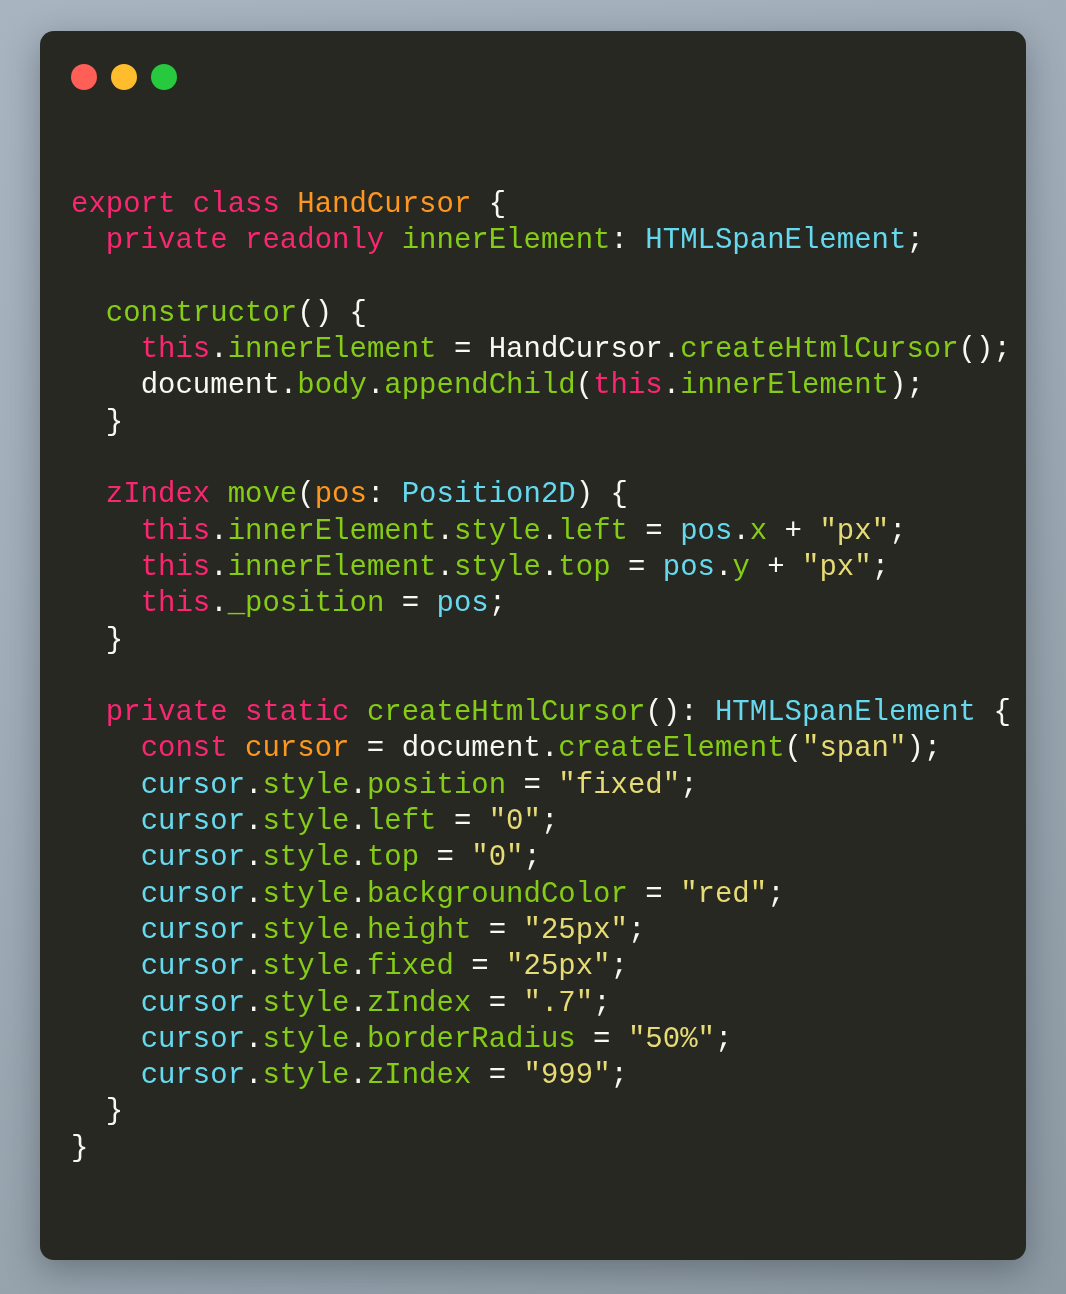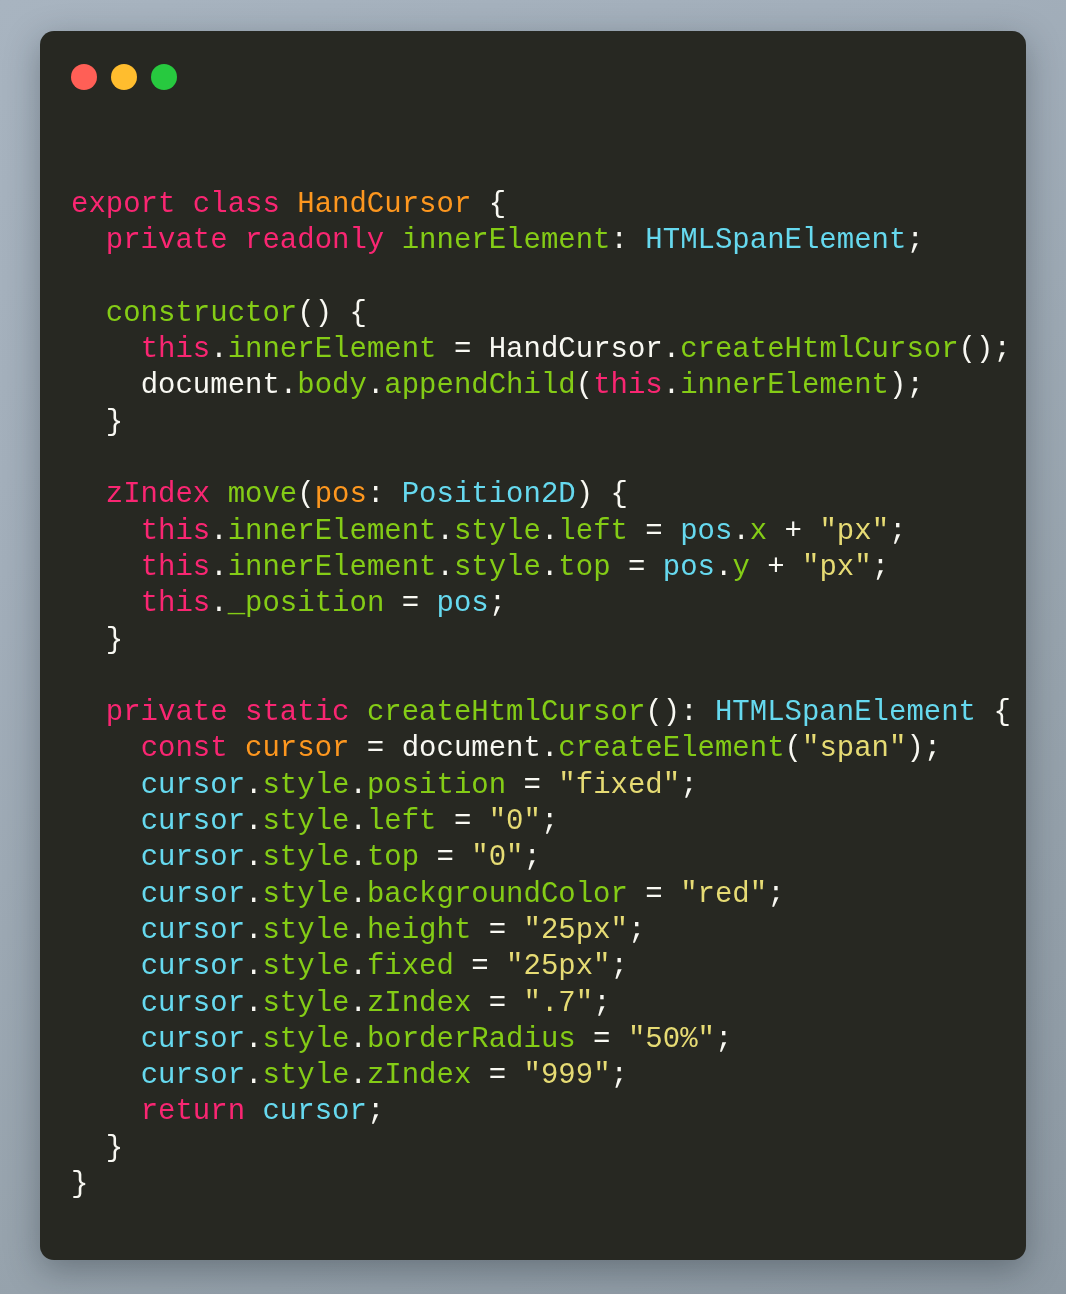--- a/index.html
+++ b/index.html
@@ -112,20 +112,19 @@
         <div class="code-line"><span class="t-plain">    </span><span class="t-kw">const</span><span class="t-plain"> </span><span class="t-cls">cursor</span><span class="t-plain"> = </span><span class="t-plain">document</span><span class="t-plain">.</span><span class="t-fn">createElement</span><span class="t-plain">(</span><span class="t-str">"span"</span><span class="t-plain">);</span></div>
         <div class="code-line"><span class="t-plain">    </span><span class="t-type">cursor</span><span class="t-plain">.</span><span class="t-fn">style</span><span class="t-plain">.</span><span class="t-fn">position</span><span class="t-plain"> = </span><span class="t-str">"fixed"</span><span class="t-plain">;</span></div>
         <div class="code-line"><span class="t-plain">    </span><span class="t-type">cursor</span><span class="t-plain">.</span><span class="t-fn">style</span><span class="t-plain">.</span><span class="t-fn">left</span><span class="t-plain"> = </span><span class="t-str">"0"</span><span class="t-plain">;</span></div>
         <div class="code-line"><span class="t-plain">    </span><span class="t-type">cursor</span><span class="t-plain">.</span><span class="t-fn">style</span><span class="t-plain">.</span><span class="t-fn">top</span><span class="t-plain"> = </span><span class="t-str">"0"</span><span class="t-plain">;</span></div>
         <div class="code-line"><span class="t-plain">    </span><span class="t-type">cursor</span><span class="t-plain">.</span><span class="t-fn">style</span><span class="t-plain">.</span><span class="t-fn">backgroundColor</span><span class="t-plain"> = </span><span class="t-str">"red"</span><span class="t-plain">;</span></div>
         <div class="code-line"><span class="t-plain">    </span><span class="t-type">cursor</span><span class="t-plain">.</span><span class="t-fn">style</span><span class="t-plain">.</span><span class="t-fn">height</span><span class="t-plain"> = </span><span class="t-str">"25px"</span><span class="t-plain">;</span></div>
         <div class="code-line"><span class="t-plain">    </span><span class="t-type">cursor</span><span class="t-plain">.</span><span class="t-fn">style</span><span class="t-plain">.</span><span class="t-fn">fixed</span><span class="t-plain"> = </span><span class="t-str">"25px"</span><span class="t-plain">;</span></div>
         <div class="code-line"><span class="t-plain">    </span><span class="t-type">cursor</span><span class="t-plain">.</span><span class="t-fn">style</span><span class="t-plain">.</span><span class="t-fn">zIndex</span><span class="t-plain"> = </span><span class="t-str">".7"</span><span class="t-plain">;</span></div>
         <div class="code-line"><span class="t-plain">    </span><span class="t-type">cursor</span><span class="t-plain">.</span><span class="t-fn">style</span><span class="t-plain">.</span><span class="t-fn">borderRadius</span><span class="t-plain"> = </span><span class="t-str">"50%"</span><span class="t-plain">;</span></div>
         <div class="code-line"><span class="t-plain">    </span><span class="t-type">cursor</span><span class="t-plain">.</span><span class="t-fn">style</span><span class="t-plain">.</span><span class="t-fn">zIndex</span><span class="t-plain"> = </span><span class="t-str">"999"</span><span class="t-plain">;</span></div>
-        <div class="code-line"><span class="t-plain">    </span><span class="t-kw">return</span><span class="t-plain"> </span><span class="t-type">cursor</span><span class="t-plain">;</span></div>
         <div class="code-line"><span class="t-plain">  </span><span class="t-plain">}</span></div>
         <div class="code-line"><span class="t-plain">}</span></div>
       </div>
 
   </div>
 
 </div>
 
 </body></html>

